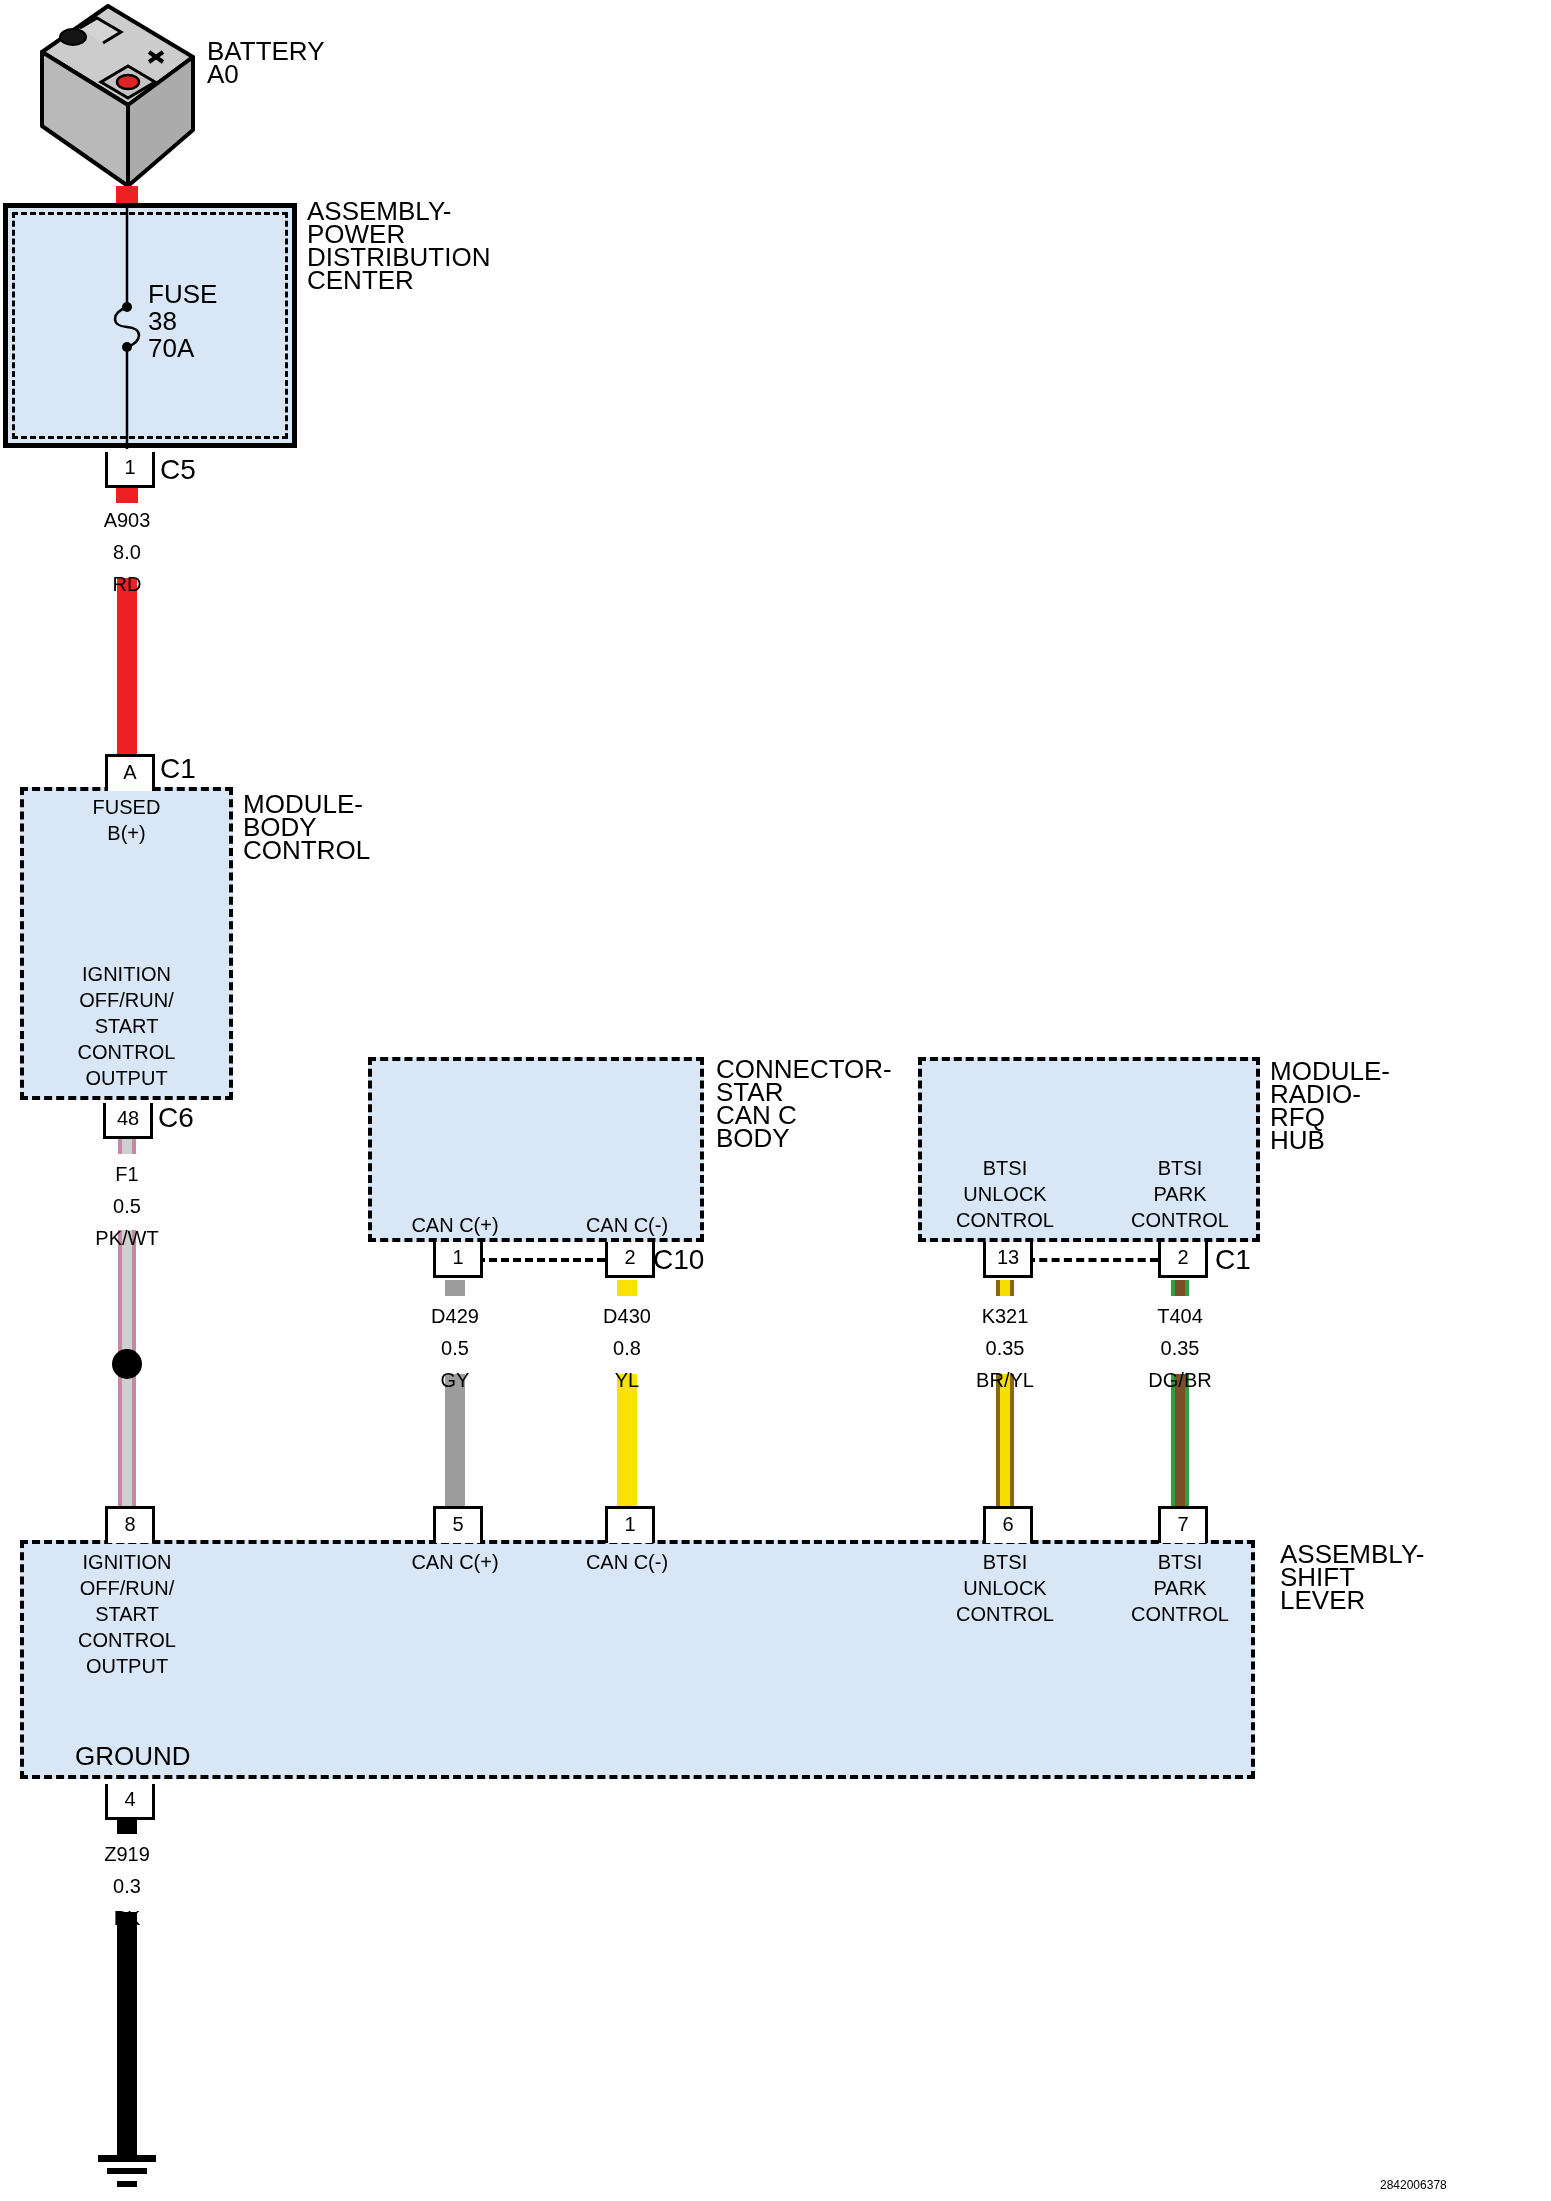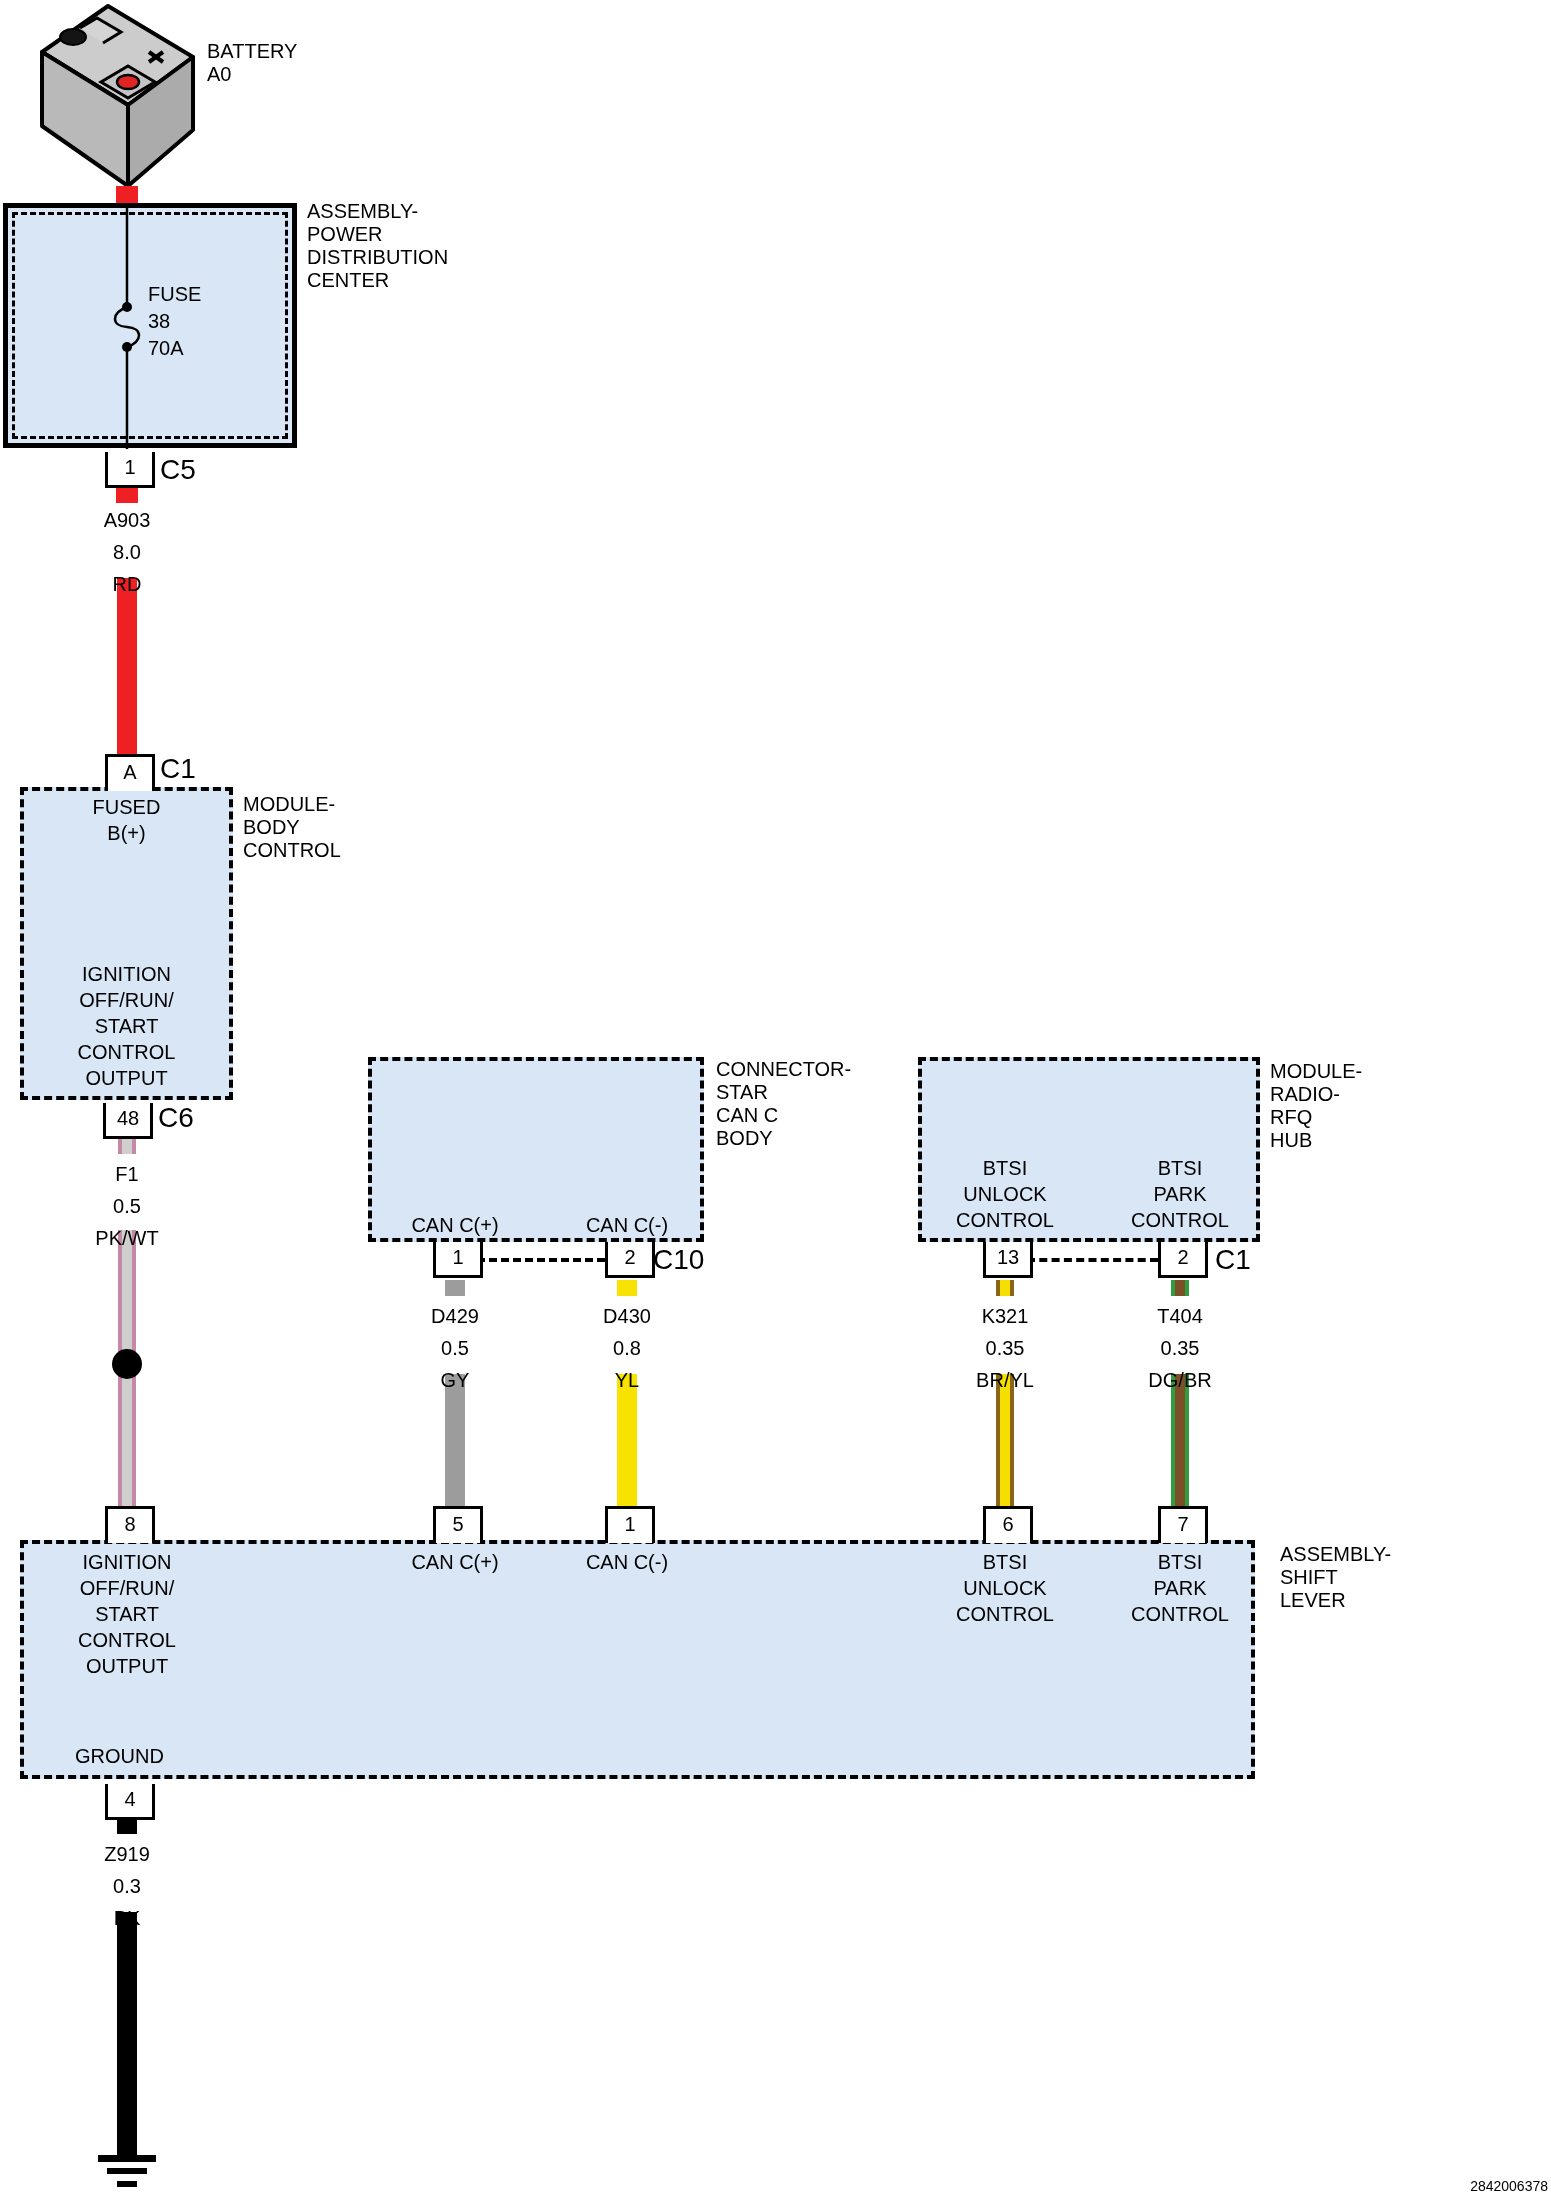--- a/index.html
+++ b/index.html
@@ -7,36 +7,36 @@
     position:relative;width:1551px;height:2201px;background:#ffffff;
     font-family:"Liberation Sans","DejaVu Sans",sans-serif;color:#000;
     overflow:hidden;
   }
   .abs{position:absolute;box-sizing:border-box;}
   
   .cbox{position:absolute;box-sizing:border-box;background:#d8e6f6;border:4px dashed #000;}
   .pdc-outer{position:absolute;box-sizing:border-box;background:#d8e6f6;border:5px solid #000;}
   .pdc-inner{position:absolute;inset:4px;border:3px dashed #000;}
   
-  .side-lbl{position:absolute;font-size:20px;line-height:23px;white-space:pre-line;}
+  .side-lbl{position:absolute;font-size:26px;line-height:23px;white-space:pre-line;}
   .in-lbl{position:absolute;font-size:20px;line-height:26px;white-space:pre-line;text-align:center;}
   .wire-lbl{position:absolute;font-size:20px;line-height:32px;white-space:pre-line;text-align:center;z-index:4;}
   .conn-lbl{position:absolute;font-size:28px;line-height:24px;z-index:4;}
   
   .pin{position:absolute;width:44px;background:#fff;z-index:3;
        font-size:20px;line-height:30px;text-align:center;}
   .pin-open-top{border-left:3px solid #000;border-right:3px solid #000;border-bottom:3px solid #000;height:33px;}
   .pin-open-bottom{border-left:3px solid #000;border-right:3px solid #000;border-top:3px solid #000;height:34px;}
   
   .wire{position:absolute;z-index:1;}
   .sq{position:absolute;z-index:2;}
   .jumper{position:absolute;border-top:4px dashed #000;height:0;z-index:0;}
   .dot{position:absolute;width:30px;height:30px;border-radius:50%;background:#000;z-index:2;}
   .gbar{position:absolute;background:#000;z-index:1;}
-  .pn{position:absolute;font-size:14px;text-align:right;}
+  .pn{position:absolute;font-size:12px;text-align:left;}
 </style>
 </head>
 <body>
 
 <div id="stage">
 
   <svg class="abs" style="left:25px;top:0px;z-index:2" width="175" height="205" viewBox="0 0 175 205">
 
     <polygon points="83,6 168,57 103,105 17,52" fill="#cccccc" stroke="#000" stroke-width="4" stroke-linejoin="round"></polygon>
     <polygon points="17,52 103,105 103,186 17,126" fill="#b9b9b9" stroke="#000" stroke-width="4" stroke-linejoin="round"></polygon>

